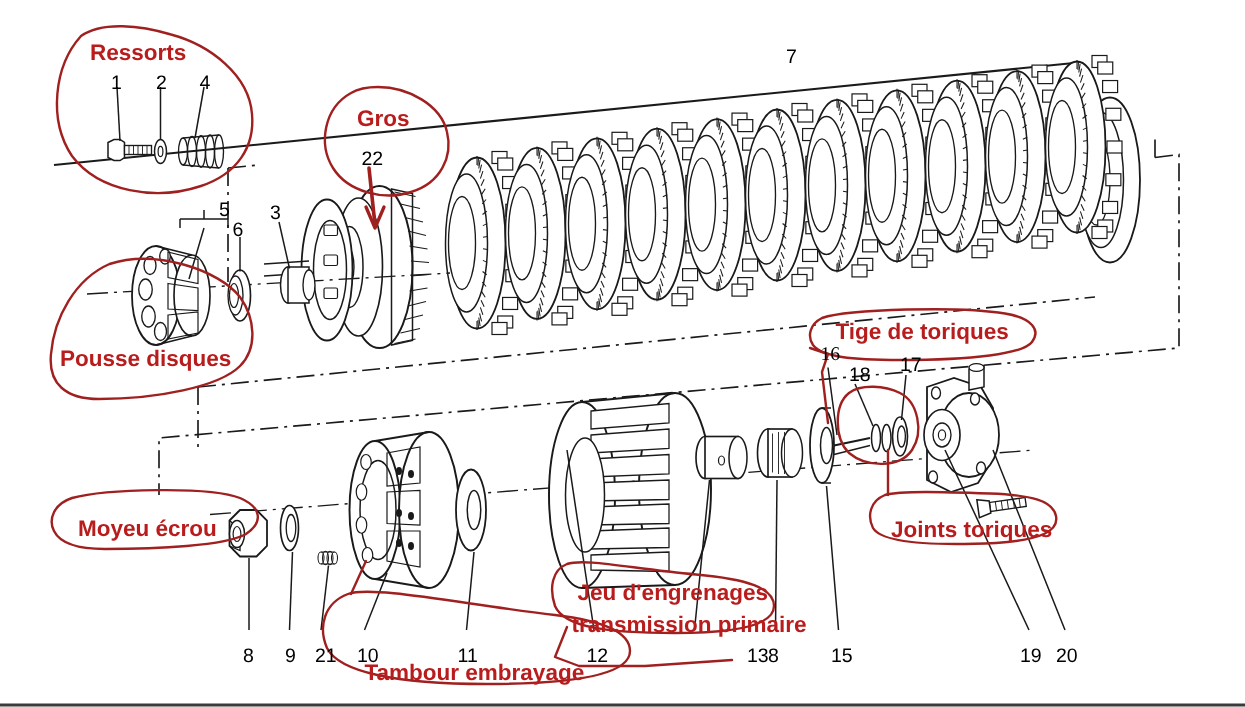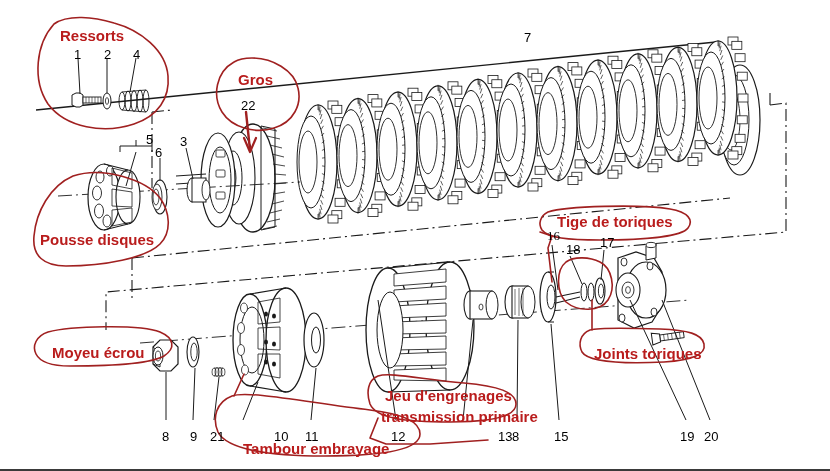--- a/index.html
+++ b/index.html
@@ -806,21 +806,21 @@
       <div class="num" style="left: 524px; top: 31px;">7</div>
       <div class="num" style="left: 146px; top: 133px;">5</div>
       <div class="num" style="left: 155px; top: 146px;">6</div>
       <div class="num" style="left: 180px; top: 135px;">3</div>
       <div class="num" style="left: 547px; top: 229px; font-family: Liberation Serif, serif;">16</div>
       <div class="num" style="left: 566px; top: 243px;">18</div>
       <div class="num" style="left: 600px; top: 236px;">17</div>
       <div class="num" style="left: 162px; top: 430px;">8</div>
       <div class="num" style="left: 190px; top: 430px;">9</div>
       <div class="num" style="left: 210px; top: 430px;">21</div>
-      <div class="num" style="left: 238px; top: 430px; margin-left: 36px;">10</div>
+      <div class="num" style="left: 238px; top: 430px;">10</div>
       <div class="num" style="left: 305px; top: 430px; text-align: right;">11</div>
       <div class="num" style="left: 391px; top: 430px;">12</div>
       <div class="num" style="left: 458px; top: 430px; margin-left: 40px;">13</div>
       <div class="num" style="left: 512px; top: 430px;">8</div>
       <div class="num" style="left: 554px; top: 430px;">15</div>
       <div class="num" style="left: 680px; top: 430px;">19</div>
       <div class="num" style="left: 704px; top: 430px;">20</div>
     </div>
 
   <div class="bottom-rule"></div>

